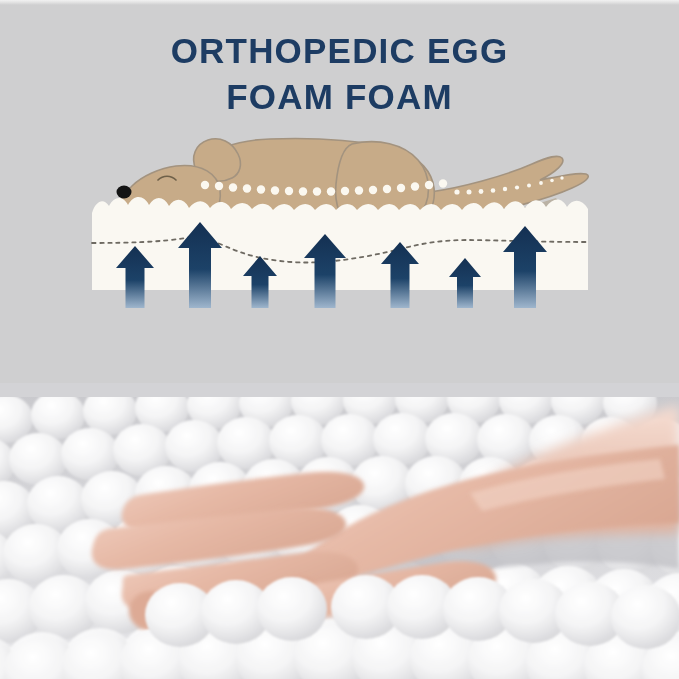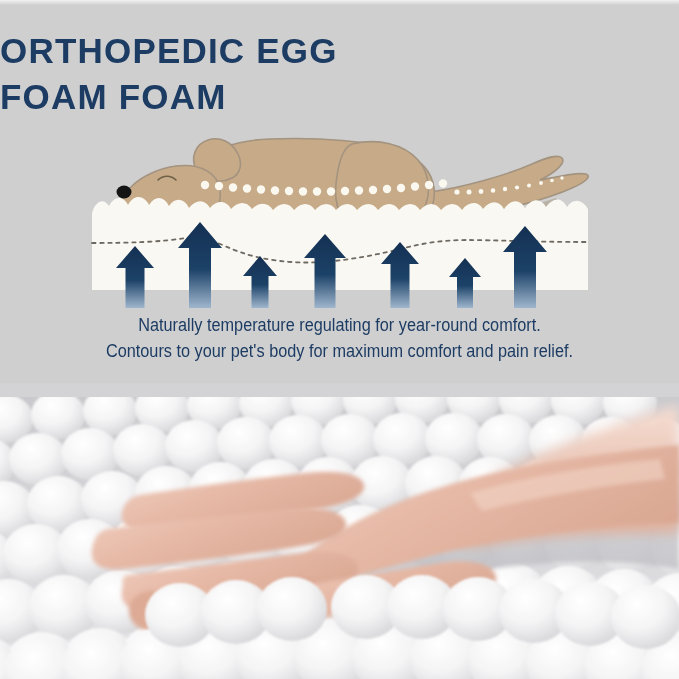--- a/index.html
+++ b/index.html
@@ -33,20 +33,21 @@
     left: 0; top: 0;
     width: 679px; height: 5px;
     background: linear-gradient(to bottom, #f2f2f2 0%, #dedede 60%, #cfcfd0 100%);
   }
 
   #headline {
     position: absolute;
     left: 0;
     top: 28px;
     width: 679px;
+    text-align: center;
     color: #1d3c63;
     font-size: 35px;
     font-weight: bold;
     letter-spacing: 1.2px;
     line-height: 46px;
     font-family: "Liberation Sans", sans-serif;
   }
   #headline .hl-line { display: block; white-space: nowrap; }
 
   
@@ -292,24 +293,20 @@
           <path d="M200,104 L222,130 L211,130 L211,190 L189,190 L189,130 L178,130 Z"></path>
           <path d="M260,138 L277,158 L268.5,158 L268.5,190 L251.5,190 L251.5,158 L243,158 Z"></path>
           <path d="M325,116 L346,140 L335.5,140 L335.5,190 L314.5,190 L314.5,140 L304,140 Z"></path>
           <path d="M400,124 L419,146 L409.5,146 L409.5,190 L390.5,190 L390.5,146 L381,146 Z"></path>
           <path d="M465,140 L481,159 L473,159 L473,190 L457,190 L457,159 L449,159 Z"></path>
           <path d="M525,108 L547,134 L536,134 L536,190 L514,190 L514,134 L503,134 Z"></path>
         </g>
       </svg>
     </div>
 
-    <div id="bullets">
-      <span class="bl">Naturally temperature regulating for year-round comfort.</span>
-      <span class="bl">Contours to your pet's body for maximum comfort and pain relief.</span>
-    </div>
 
   </div>
 
   <div id="photo-panel">
     <svg width="679" height="296" viewBox="0 0 679 296" xmlns="http://www.w3.org/2000/svg">
       <defs>
 
         <radialGradient id="bump" cx="38%" cy="30%" r="72%">
           <stop offset="0%" stop-color="#ffffff"></stop>
           <stop offset="55%" stop-color="#f4f4f5"></stop>

